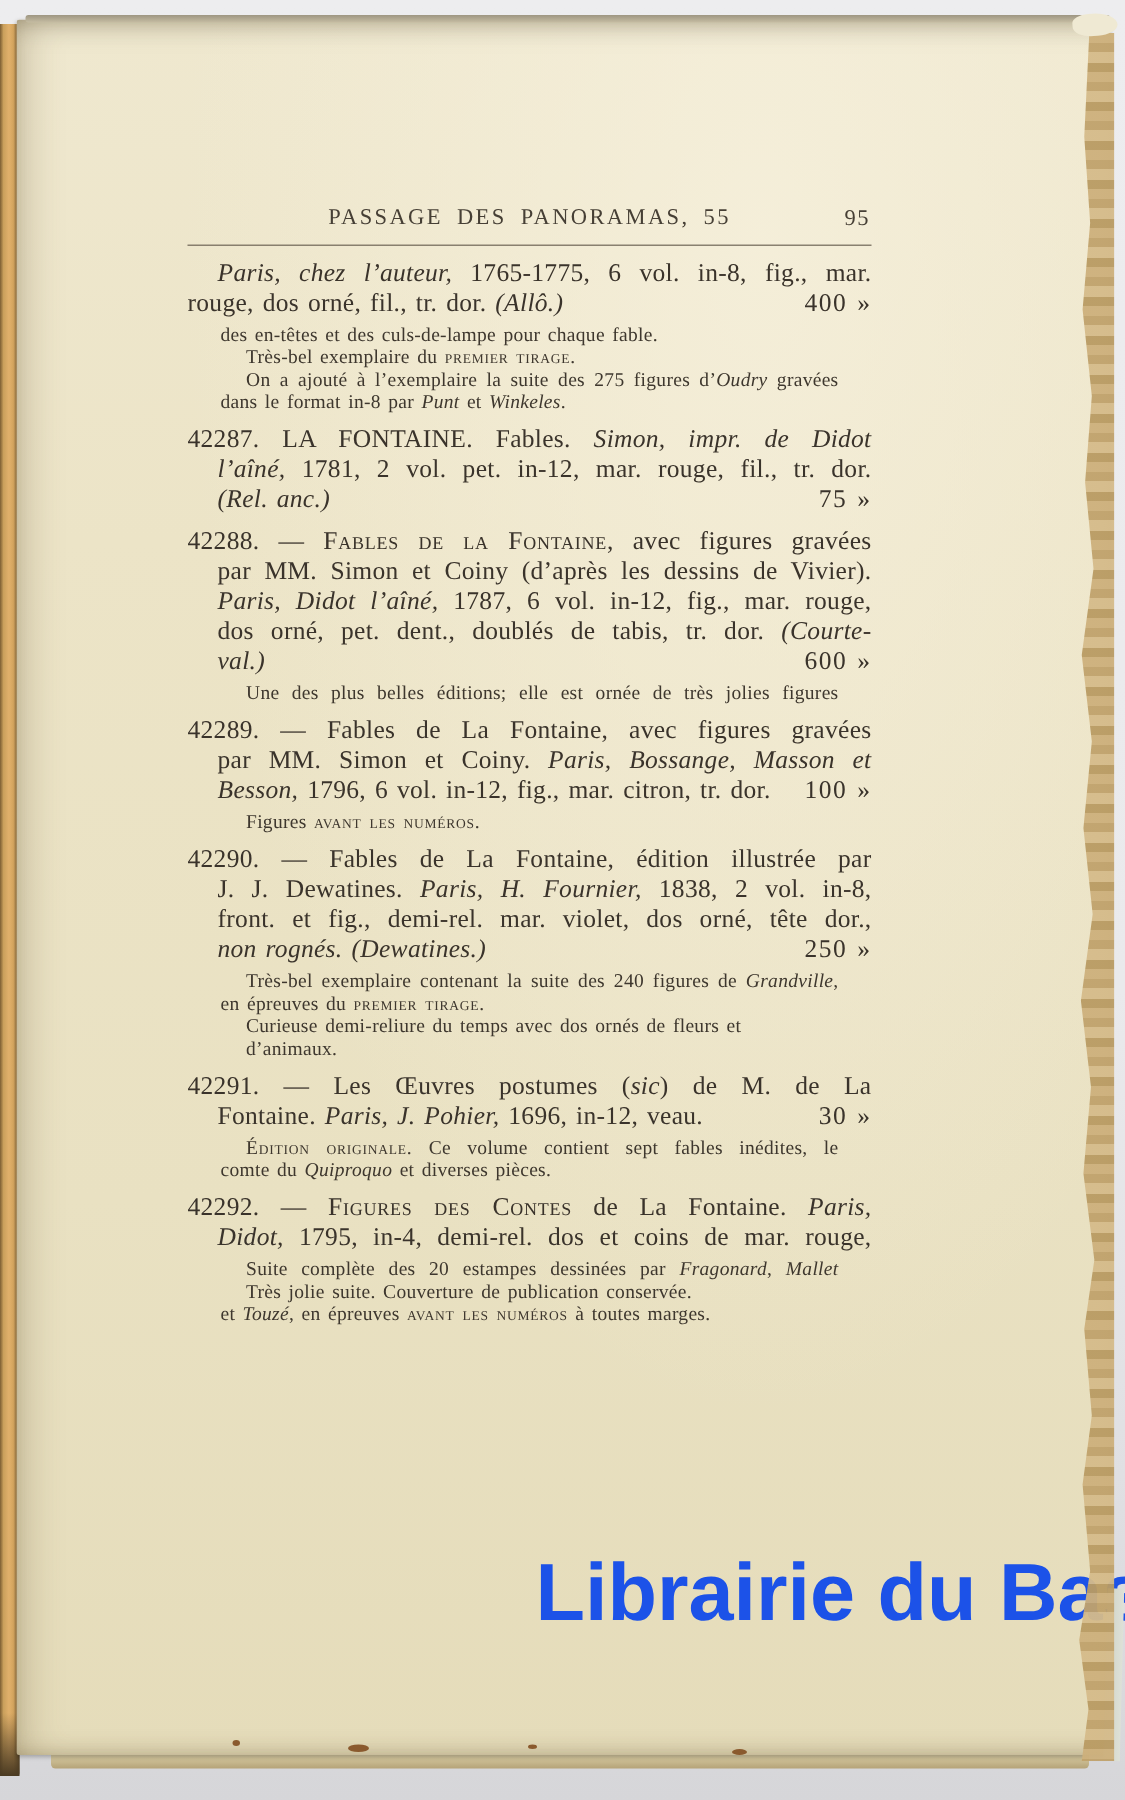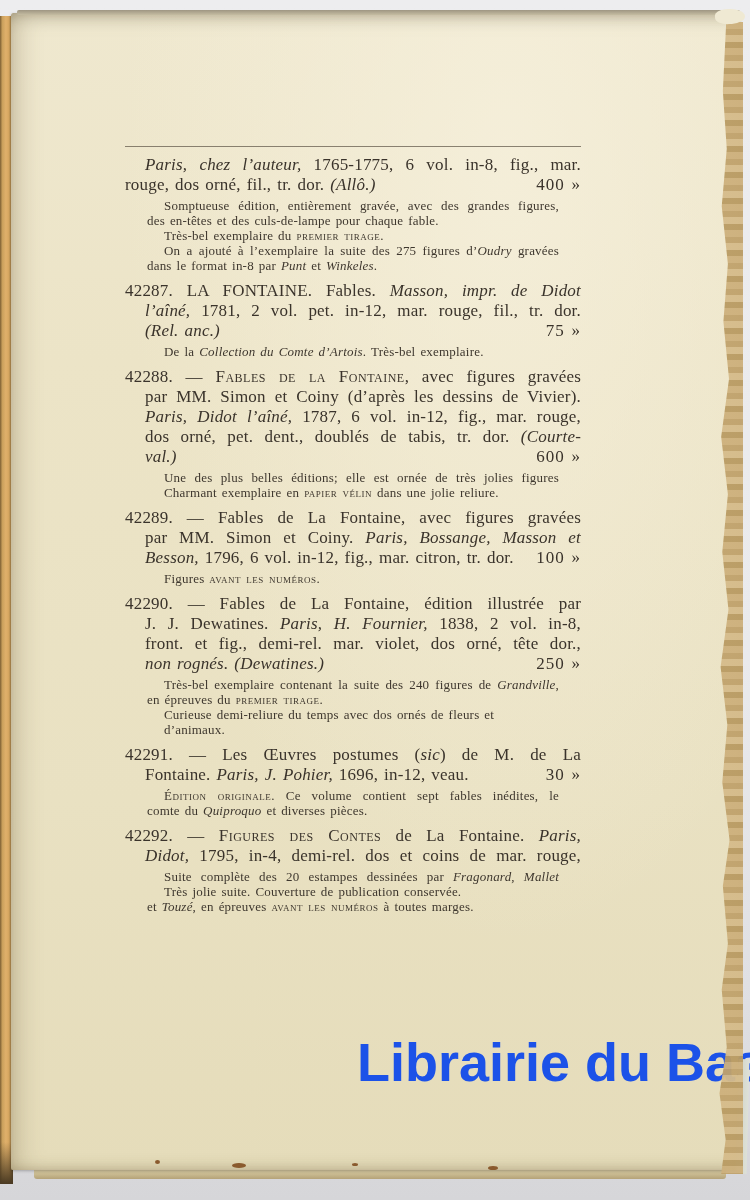--- a/index.html
+++ b/index.html
@@ -81,59 +81,58 @@
 <div class="scene">
   <div class="left-page-edge"></div>
   <div class="bottom-page-edge"></div>
   <div class="speck s1"></div>
   <div class="speck s2"></div>
   <div class="speck s3"></div>
   <div class="speck s4"></div>
 
   <div class="page">
     <div class="content" style="color: rgb(58, 51, 43);">
+      <div class="running-head">
+        <span>PASSAGE DES PANORAMAS, 55</span>
+        <span class="page-number">95</span>
+      </div>
       <div class="head-rule"></div>
       <div class="entries" id="entries">
           <div class="entry">
             <div class="head-line ind just"><span><span class="i">Paris, chez l’auteur,</span><span> 1765-1775, 6 vol. in-8, fig., mar.</span></span></div>
             <div class="head-line price-line">
               <span><span>rouge, dos orné, fil., tr. dor. </span><span class="i">(Allô.)</span></span>
               <span class="price">400 »</span>
             </div>
             <div class="notes">
-              <div class="note-line ind just"><span><span>Somptueuse édition, entièrement gravée, avec des grandes figures,</span></span></div>
               <div class="note-line"><span><span>des en-têtes et des culs-de-lampe pour chaque fable.</span></span></div>
               <div class="note-line ind"><span><span>Très-bel exemplaire du </span><span class="sc">premier tirage</span><span>.</span></span></div>
               <div class="note-line ind just"><span><span>On a ajouté à l’exemplaire la suite des 275 figures d’</span><span class="i">Oudry</span><span> gravées</span></span></div>
               <div class="note-line"><span><span>dans le format in-8 par </span><span class="i">Punt</span><span> et </span><span class="i">Winkeles</span><span>.</span></span></div>
             </div>
           </div>
           <div class="entry">
-            <div class="head-line just"><span><span>42287. LA FONTAINE. Fables. </span><span class="i">Masson, impr. de Didot</span></span></div>
+            <div class="head-line just"><span><span>42287. LA FONTAINE. Fables. </span><span class="i">Simon, impr. de Didot</span></span></div>
             <div class="head-line ind just"><span><span class="i">l’aîné,</span><span> 1781, 2 vol. pet. in-12, mar. rouge, fil., tr. dor.</span></span></div>
             <div class="head-line ind price-line">
               <span><span class="i">(Rel. anc.)</span></span>
               <span class="price">75 »</span>
-            </div>
-            <div class="notes">
-              <div class="note-line ind"><span><span>De la </span><span class="i">Collection du Comte d’Artois</span><span>. Très-bel exemplaire.</span></span></div>
             </div>
           </div>
           <div class="entry">
             <div class="head-line just"><span><span>42288. — </span><span class="sc">Fables de la Fontaine</span><span>, avec figures gravées</span></span></div>
             <div class="head-line ind just"><span><span>par MM. Simon et Coiny (d’après les dessins de Vivier).</span></span></div>
             <div class="head-line ind just"><span><span class="i">Paris, Didot l’aîné,</span><span> 1787, 6 vol. in-12, fig., mar. rouge,</span></span></div>
             <div class="head-line ind just"><span><span>dos orné, pet. dent., doublés de tabis, tr. dor. </span><span class="i">(Courte-</span></span></div>
             <div class="head-line ind price-line">
               <span><span class="i">val.)</span></span>
               <span class="price">600 »</span>
             </div>
             <div class="notes">
               <div class="note-line ind just"><span><span>Une des plus belles éditions; elle est ornée de très jolies figures</span></span></div>
-              <div class="note-line ind"><span><span>Charmant exemplaire en </span><span class="sc">papier vélin</span><span> dans une jolie reliure.</span></span></div>
             </div>
           </div>
           <div class="entry">
             <div class="head-line just"><span><span>42289. — Fables de La Fontaine, avec figures gravées</span></span></div>
             <div class="head-line ind just"><span><span>par MM. Simon et Coiny. </span><span class="i">Paris, Bossange, Masson et</span></span></div>
             <div class="head-line ind price-line">
               <span><span class="i">Besson,</span><span> 1796, 6 vol. in-12, fig., mar. citron, tr. dor.</span></span>
               <span class="price">100 »</span>
             </div>
             <div class="notes">

